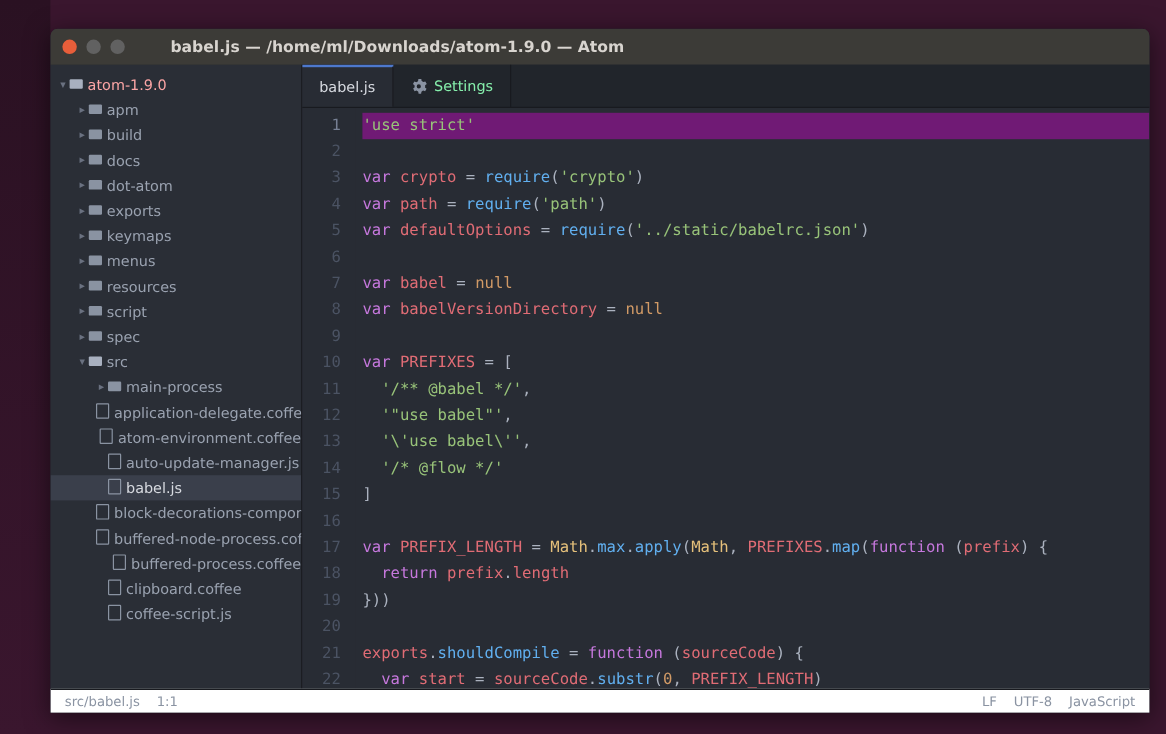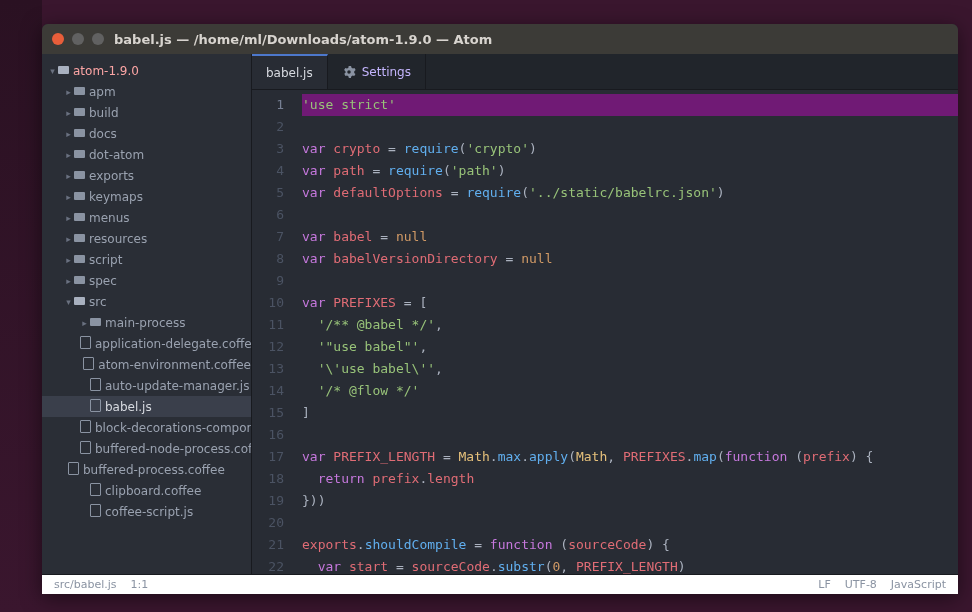--- a/index.html
+++ b/index.html
@@ -1,33 +1,33 @@
 <!DOCTYPE html>
 <html><head>
 <meta charset="utf-8">
 <style>
 * { margin:0; padding:0; box-sizing:border-box; }
 body { background:#3a162e; font-family:"DejaVu Sans","Segoe UI",sans-serif; width:972px; height:612px; overflow:hidden; }
 .window { position:absolute; left:42px; top:24px; width:916px; height:570px; background:#262a32; border-radius:6px 6px 0 0; box-shadow:0 4px 20px rgba(0,0,0,.5); display:flex; flex-direction:column; overflow:hidden; }
-.titlebar { height:30px; background:#3c3b37; display:flex; align-items:center; padding:0 10px; font-size:13px; color:#d8d4cf; font-weight:bold; }
+.titlebar { height:30px; background:#3c3b37; display:flex; align-items:center; padding:0 10px; font-size:13px; color:#d8d4cf; font-weight:bold;gap:28px; }
 .wbtns { display:flex; gap:8px; margin-right:10px; }
 .wbtn { width:12px; height:12px; border-radius:50%; }
 .wclose{background:#e85e3a;} .wmin{background:#616161;} .wmax{background:#616161;}
 .body { flex:1; display:flex; min-height:0; }
 .tree { width:210px; background:#2a2e36; color:#9aa2b0; font-size:12px; overflow:hidden; border-right:1px solid #181a1f; padding-top:6px;}
 .node { display:flex; align-items:center; height:21px; cursor:default; white-space:nowrap; }
 .node.sel { background:#3a3f4b; color:#d7dae0; }
 .chev{width:9px; text-align:center; font-size:9px; display:inline-block; color:#6a7180;}
 .ico{width:16px; text-align:center; font-size:11px; display:inline-block;}
 .fold::before{content:"";display:inline-block;width:11px;height:8px;background:#8a93a2;border-radius:1px;margin-right:4px;}
 .fold.open::before{background:#a8b0bf;}
 .file::before{content:"";display:inline-block;width:9px;height:11px;border:1px solid #8a93a2;border-radius:1px;margin-right:4px;}
 .main { flex:1; display:flex; flex-direction:column; background:#282c34; min-width:0;}
 .tabs { height:36px; background:#21252b; display:flex; align-items:stretch; border-bottom:1px solid #181a1f;}
-.tab { display:flex; align-items:center; padding:0 14px; font-size:12px; color:#c4b5fd; border-right:1px solid #181a1f; cursor:default;}
+.tab { display:flex; align-items:center; padding:0 14px; font-size:12px; color:#86efac; border-right:1px solid #181a1f; cursor:default;}
 .tab.act{ background:#282c34; color:#d7dae0; border-top:2px solid #4d78cc;}
 .editor{ flex:1; display:flex; overflow:hidden; font-family:"DejaVu Sans Mono",Menlo,Consolas,monospace; font-size:13px; line-height:22px;}
 .gutter{ width:44px; background:#282c34; color:#4b5363; text-align:right; padding:4px 12px 4px 0; user-select:none;}
 .gutter .cl{color:#778094;}
 .code{ flex:1; padding:4px 0 4px 6px; color:#abb2bf; white-space:pre; overflow:hidden;}
 .cline{background:#701a75;}
 .k{color:#c678dd;} .s{color:#98c379;} .v{color:#e06c75;} .f{color:#61afef;} .c{color:#e5c07b;text-align:right;} .n{color:#d19a66;} .p{color:#abb2bf;}
 .status{height:20px; background:#ffffff; color:#8a93a2; font-size:11px; display:flex; align-items:center; padding:0 12px; border-top:1px solid #181a1f;}
 .status .r{margin-left:auto; display:flex; gap:14px;}
 .launcher{position:absolute;left:0;top:0;width:42px;height:612px;background:linear-gradient(#2a1122,#3a162e);}
@@ -139,21 +139,21 @@
         <div class="node" style="padding-left: 38px;">
           <span class="chev"></span>
           <span class="ico file"></span>
           <span>block-decorations-component.coffee</span>
         </div>
         <div class="node" style="padding-left: 38px;">
           <span class="chev"></span>
           <span class="ico file"></span>
           <span>buffered-node-process.coffee</span>
         </div>
-        <div class="node" style="padding-left: 16px;">
+        <div class="node" style="padding-left: 16px; justify-content: flex-end;">
           <span class="chev"></span>
           <span class="ico file"></span>
           <span>buffered-process.coffee</span>
         </div>
         <div class="node" style="padding-left: 38px;">
           <span class="chev"></span>
           <span class="ico file"></span>
           <span>clipboard.coffee</span>
         </div>
         <div class="node" style="padding-left: 38px;">

